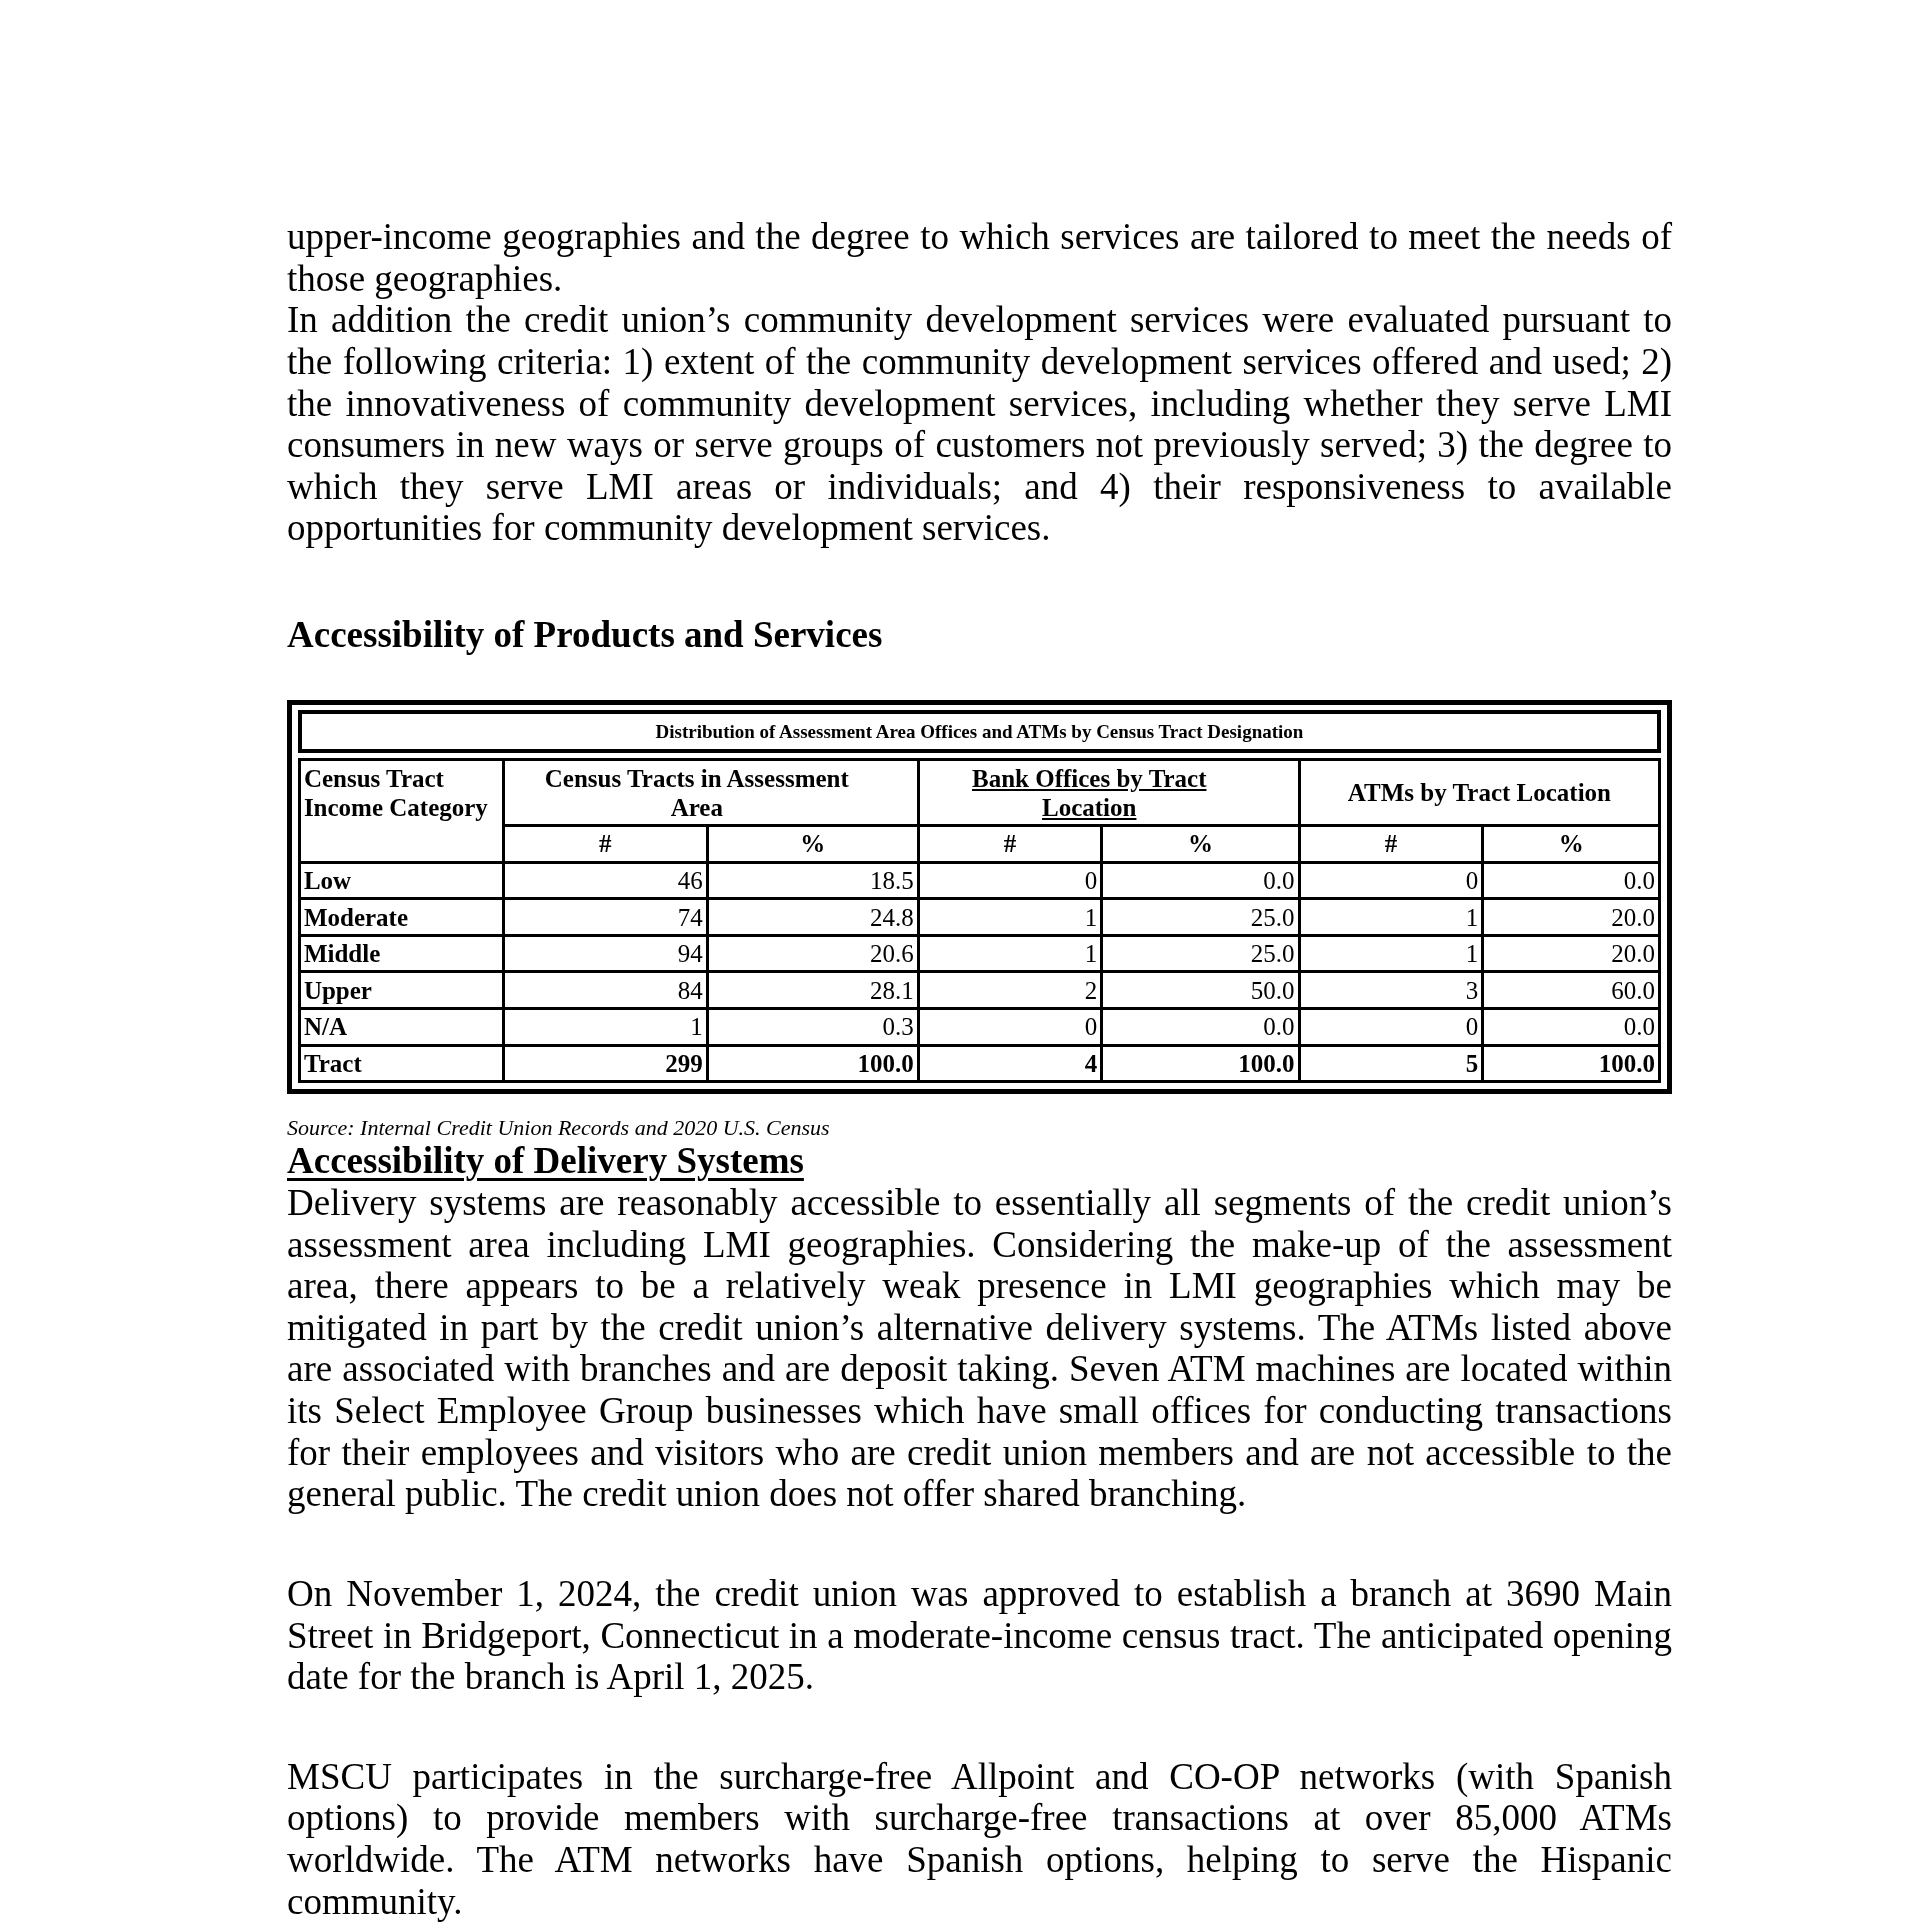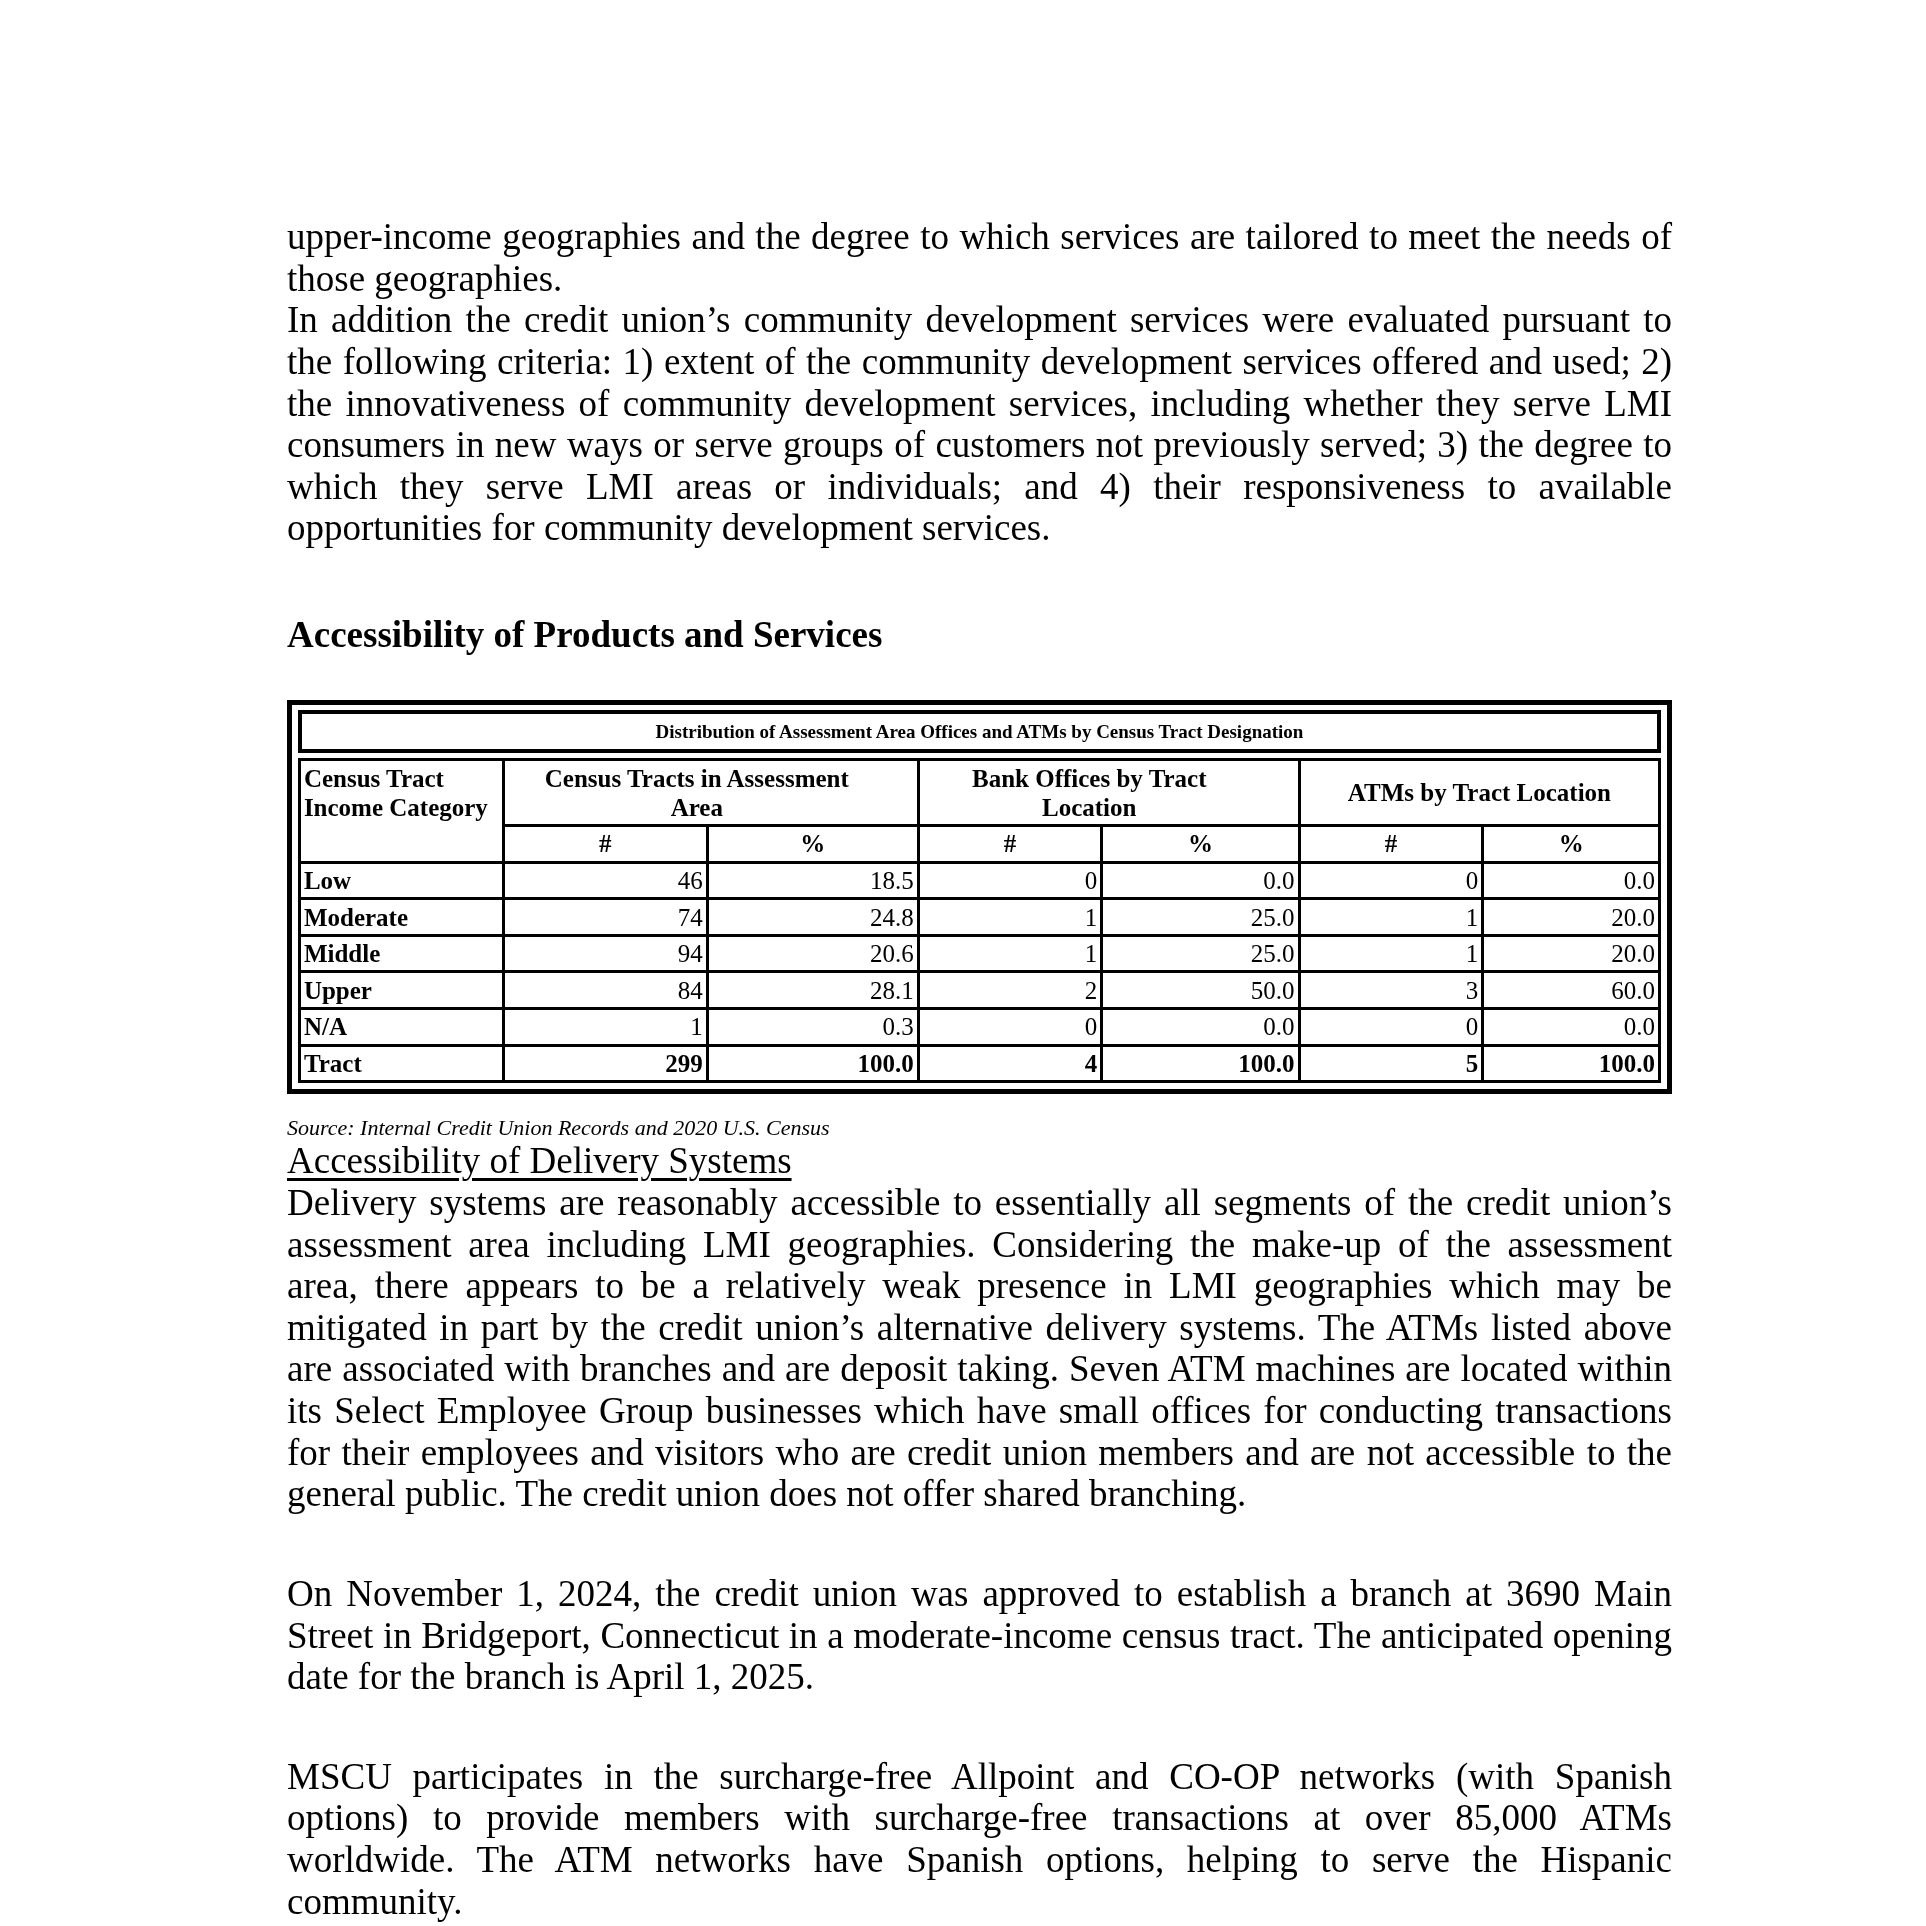--- a/index.html
+++ b/index.html
@@ -32,21 +32,21 @@
     margin: 65px 0 0 0;
     font-size: 37px;
     font-weight: bold;
     text-decoration-thickness: 5px;
     text-underline-offset: 6.2px;
     line-height: 1.125;
   }
   h3.sub-heading {
     margin: 0;
     font-size: 37px;
-    font-weight: normal;
+    font-weight: bold;
     text-decoration: underline;
     text-decoration-thickness: 2.7px;
     text-underline-offset: 4.6px;
     line-height: 1.125;
   }
   
   .table-outer {
     box-sizing: border-box;
     margin-top: 44px;
     border: 5.8px solid #000;
@@ -75,21 +75,21 @@
     padding: 2.3px 3.1px;
   }
   th.group-head {
     font-weight: bold;
     text-align: center;
     vertical-align: middle;
     padding-top: 7px;
     padding-bottom: 7px;
   }
   th.group-head.wrap-narrow { padding-left: 22px; padding-right: 50px; }
-  th.group-head.wrap-mid    { padding-right: 42px; }
+  th.group-head.wrap-mid    { padding-right: 42px; text-decoration: underline; }
   th.cat-head {
     font-weight: bold;
     text-align: left;
     vertical-align: top;
     padding: 5.4px 7.7px 0 22.3px;
   }
   th.sub-head {
     font-weight: bold;
     text-align: center;
     padding-top: 3.9px;

